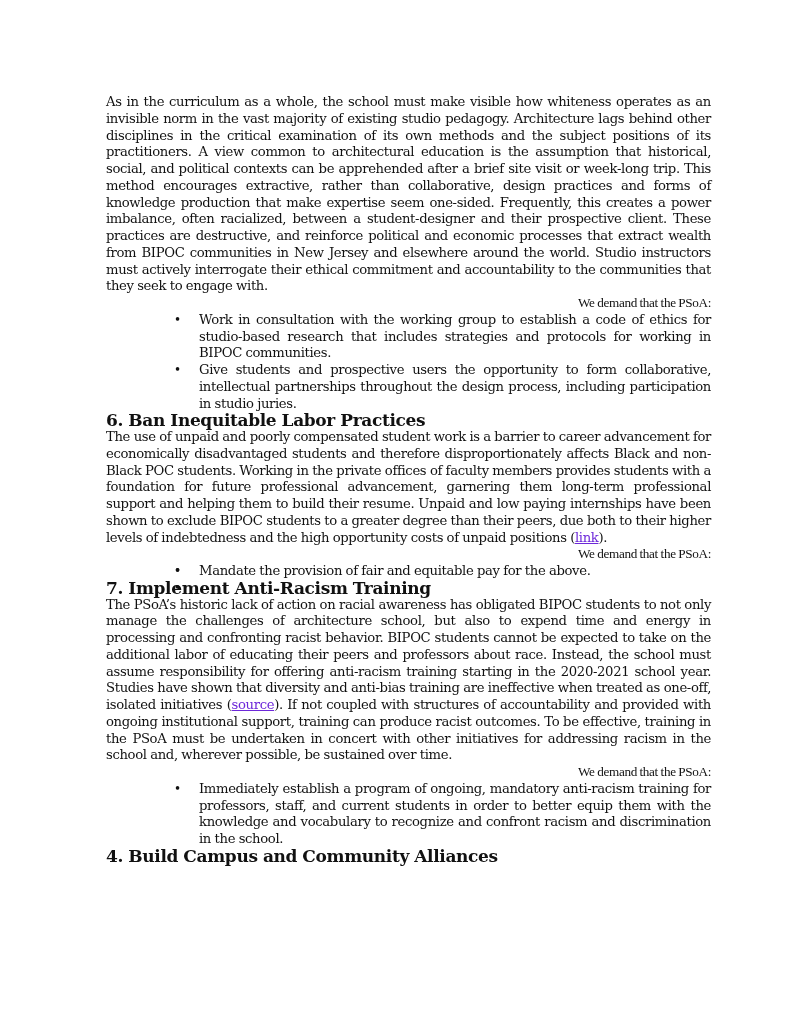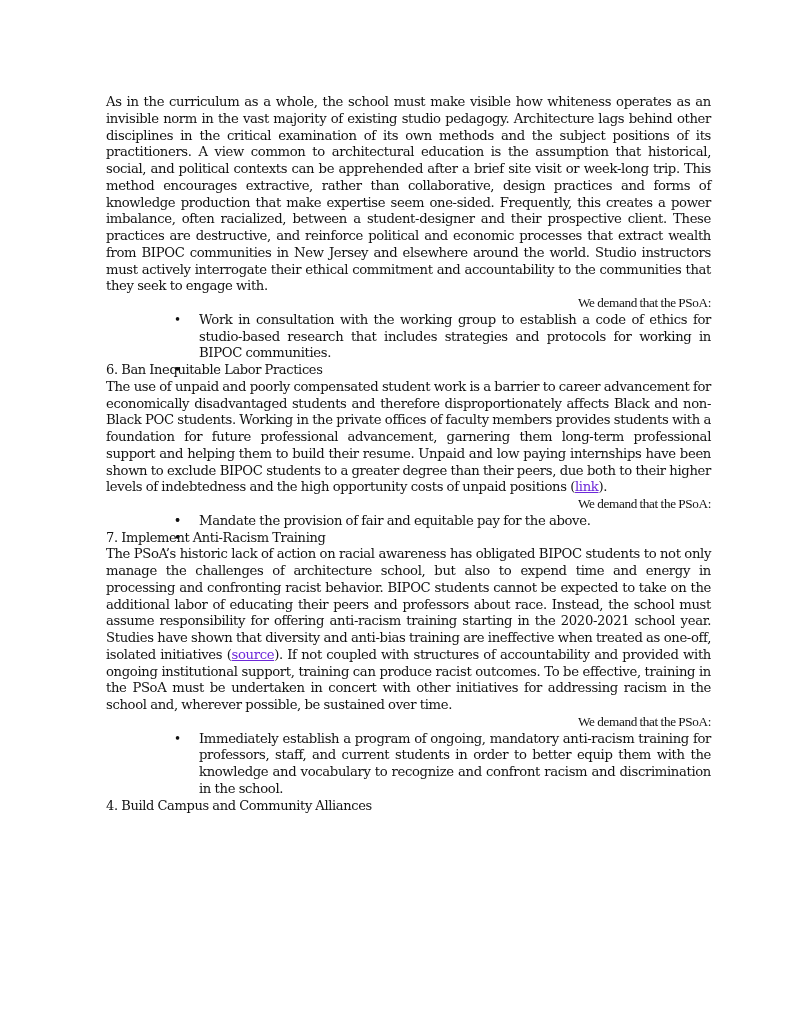--- a/index.html
+++ b/index.html
@@ -29,22 +29,22 @@
     p {
       margin: 0;
       text-align: justify;
     }
     .lead {
       text-align: right;
       font-family: Liberation Serif, serif;
     }
     h3 {
       margin: 0;
-      font-size: 13px;
-      font-weight: normal;
+      font-size: 17px;
+      font-weight: bold;
       line-height: 16.75px;
     }
     ul {
       list-style: none;
       margin: 0;
       padding: 0;
     }
     li {
       position: relative;
       padding-left: 93px;
@@ -68,20 +68,21 @@
 
   <p>As in the curriculum as a whole, the school must make visible how whiteness operates as an invisible norm in the vast majority of existing studio pedagogy. Architecture lags behind other disciplines in the critical examination of its own methods and the subject positions of its practitioners. A view common to architectural education is the assumption that historical, social, and political contexts can be apprehended after a brief site visit or week-long trip. This method encourages extractive, rather than collaborative, design practices and forms of knowledge production that make expertise seem one-sided. Frequently, this creates a power imbalance, often racialized, between a student-designer and their prospective client. These practices are destructive, and reinforce political and economic processes that extract wealth from BIPOC communities in New Jersey and elsewhere around the world. Studio instructors must actively interrogate their ethical commitment and accountability to the communities that they seek to engage with.</p>
   <p class="lead">We demand that the PSoA:</p>
   <ul>
     <li>
       <span class="bullet">•</span>
       <span>Work in consultation with the working group to establish a code of ethics for studio-based research that includes strategies and protocols for working in BIPOC communities.</span>
     </li>
     <li>
       <span class="bullet">•</span>
+      <span>Give students and prospective users the opportunity to form collaborative, intellectual partnerships throughout the design process, including participation in studio juries.</span>
     </li>
   </ul>
 
   <h3>6. Ban Inequitable Labor Practices</h3>
   <p><span>The use of unpaid and poorly compensated student work is a barrier to career advancement for economically disadvantaged students and therefore disproportionately affects Black and non-Black POC students. Working in the private offices of faculty members provides students with a foundation for future professional advancement, garnering them long-term professional support and helping them to build their resume. Unpaid and low paying internships have been shown to exclude BIPOC students to a greater degree than their peers, due both to their higher levels of indebtedness and the high opportunity costs of unpaid positions (</span><a href="#">link</a><span>).</span></p>
   <p class="lead">We demand that the PSoA:</p>
   <ul>
     <li>
       <span class="bullet">•</span>
     </li>

